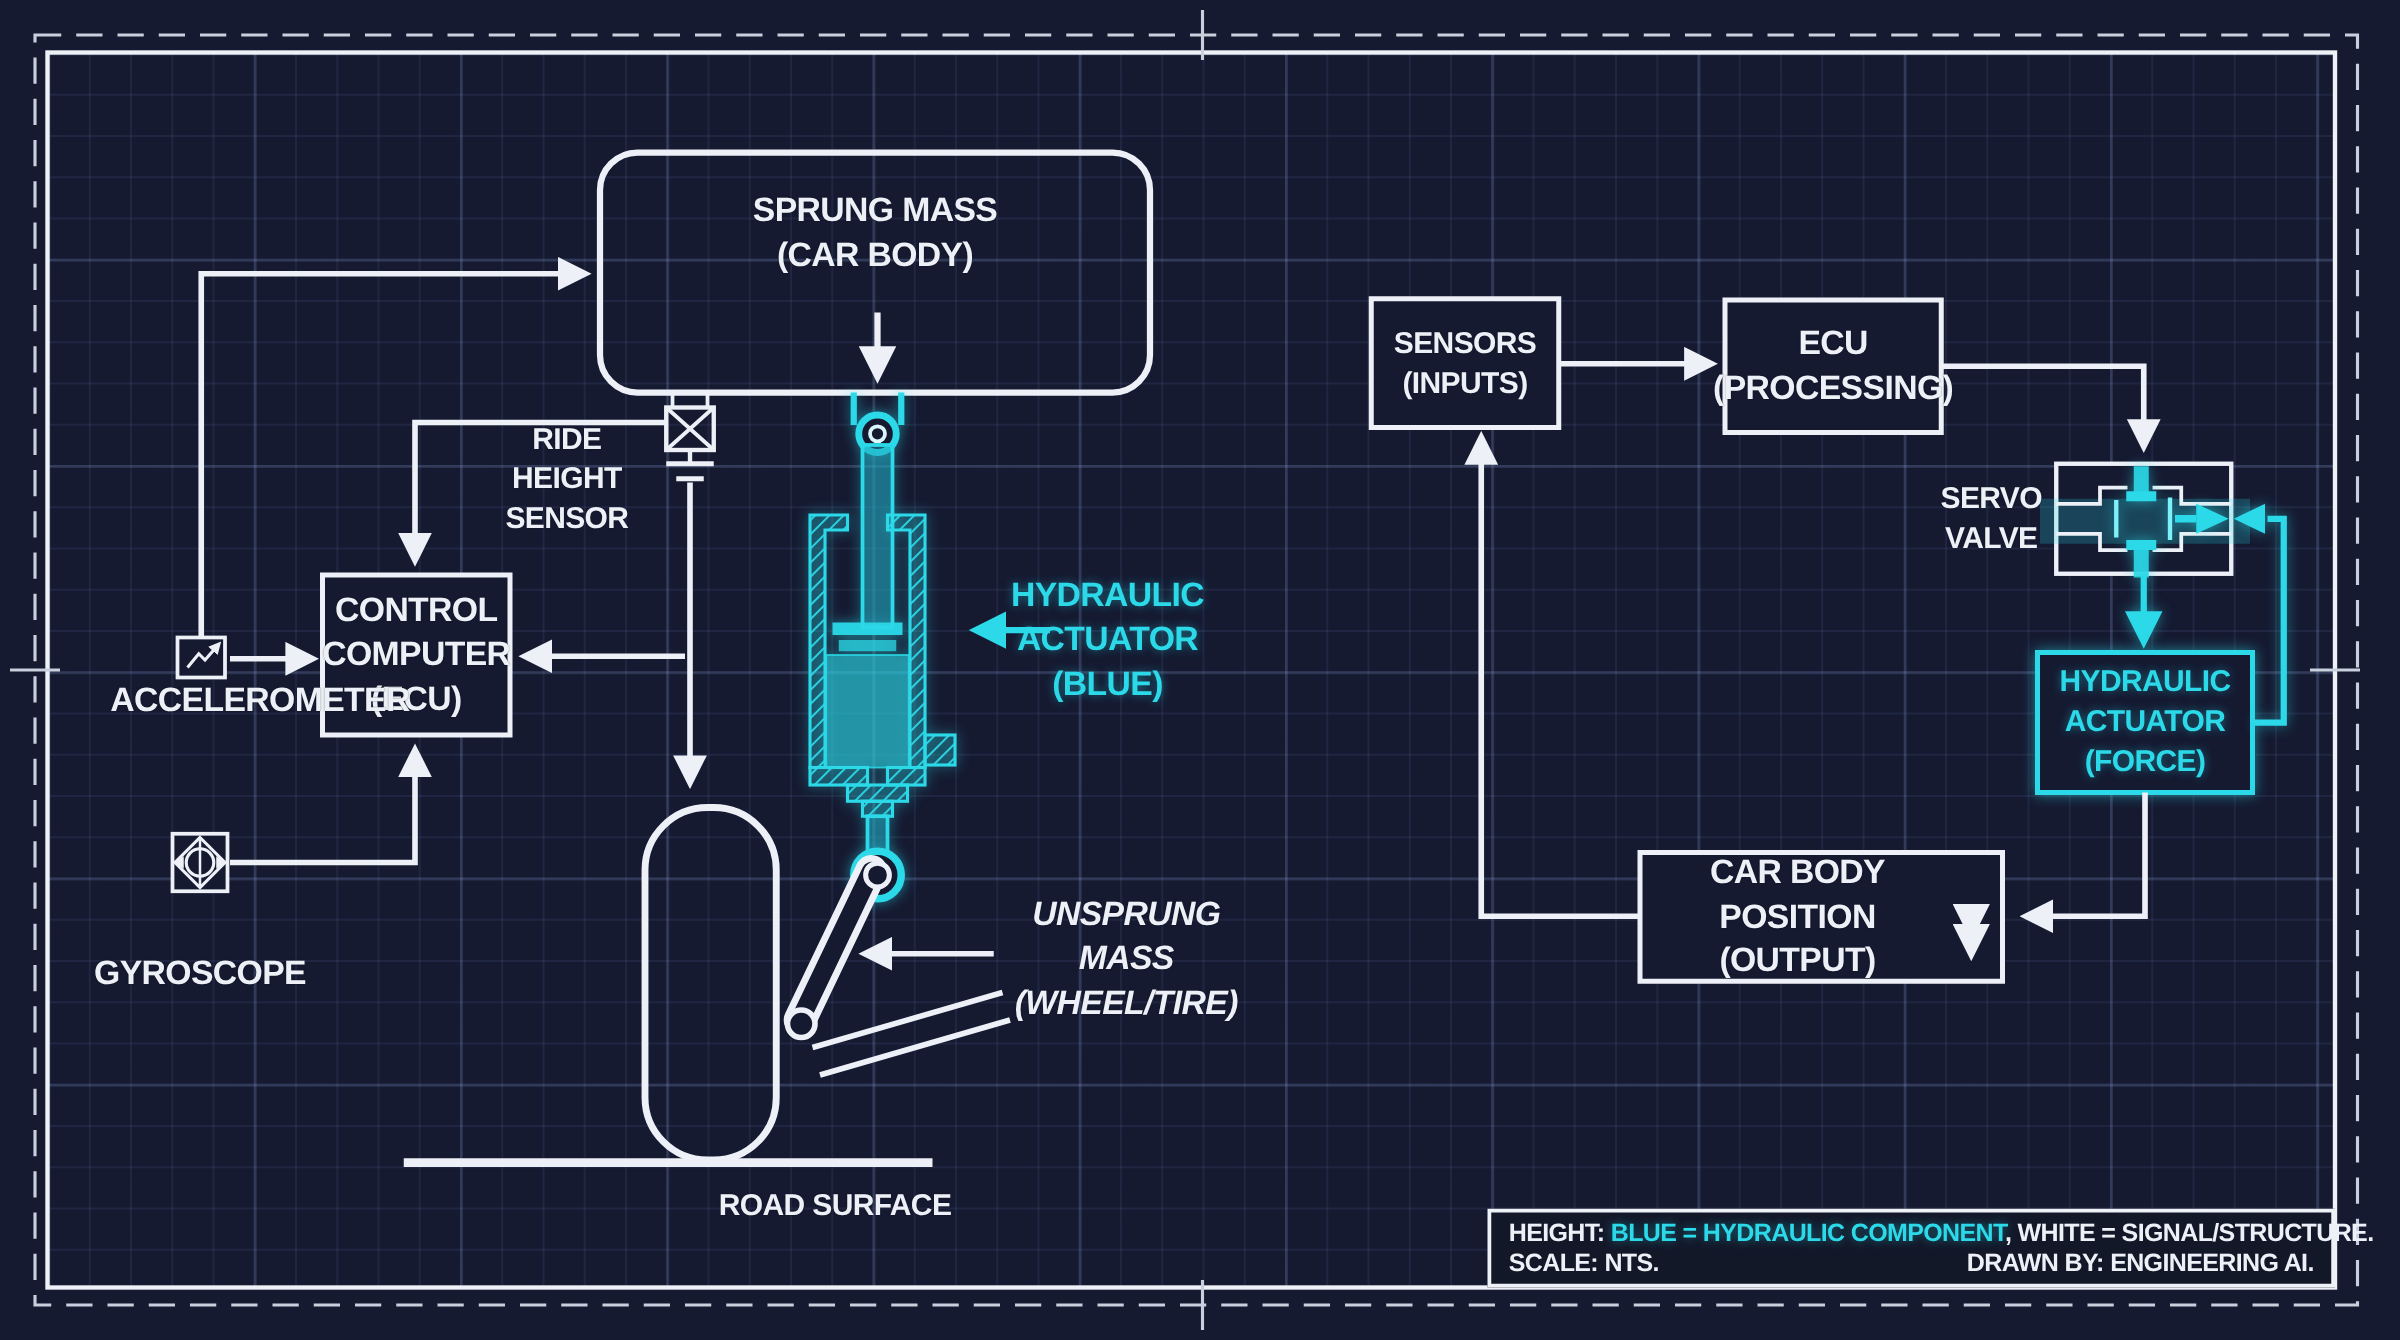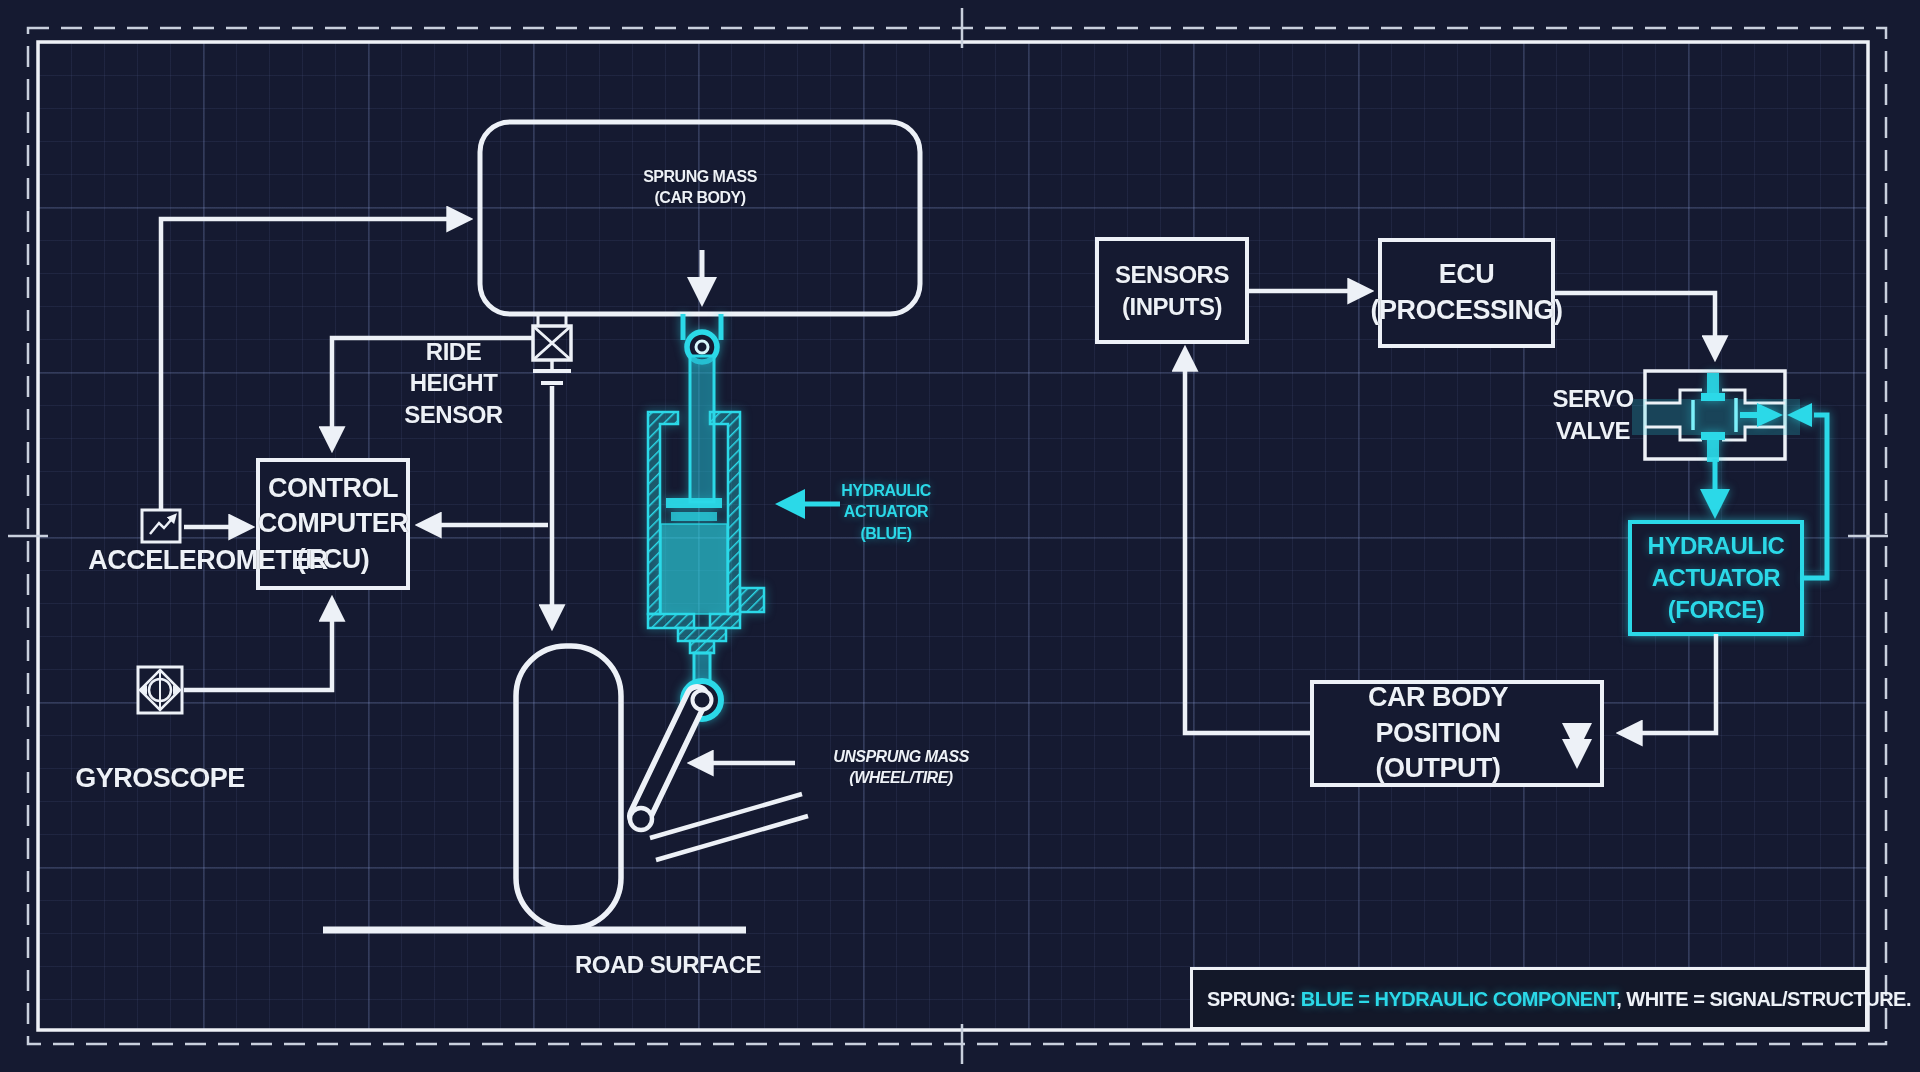--- a/index.html
+++ b/index.html
@@ -21,21 +21,21 @@
   svg.art{position:absolute;left:0;top:0;}
   .lbl{
     position:absolute;display:flex;align-items:center;justify-content:center;
     text-align:center;color:#edf1f7;font-weight:700;letter-spacing:-0.5px;
     white-space:pre-line;line-height:1.32;pointer-events:none;
     text-shadow:0 0 1px rgba(0,0,0,.6);
   }
   .cyan{color:#2bd9e8;text-shadow:0 0 8px rgba(43,217,232,.45);}
   .f23{font-size:27px;}
   .f24{font-size:24px;}
-  .f25{font-size:16px;}
+  .f25{font-size:27px;}
   .f32{font-size:32px;letter-spacing:-1px;}
   .legend{
     position:absolute;left:1190px;top:967px;width:678px;height:63px;
     box-sizing:border-box;border:3px solid #eef1f6;background:#131829;
     padding:5px 14px 4px 14px;display:flex;flex-direction:column;justify-content:space-around;
     font-size:20px;font-weight:700;letter-spacing:-0.5px;color:#edf1f7;
   }
   .legend-row{display:flex;justify-content:space-between;white-space:pre;}
   .glow{filter:drop-shadow(0 0 5px rgba(43,217,232,.55));}
 </style>
@@ -254,16 +254,20 @@
 
   <div class="lbl f24 cyan" style="left:1630px;top:522px;width:172px;height:112px;">HYDRAULIC
 ACTUATOR
 (FORCE)</div>
 
   <div class="lbl f23" style="left:1318px;top:682px;width:240px;height:103px;">CAR BODY POSITION
 (OUTPUT)</div>
 
   <div class="legend">
     <div class="legend-row">
-      <span><span>SPRUNG: </span><span class="cyan">BLUE = HYDRAULIC COMPONENT</span><span>, WHITE = SIGNAL/STRUCTURE.</span></span>
+      <span><span>HEIGHT: </span><span class="cyan">BLUE = HYDRAULIC COMPONENT</span><span>, WHITE = SIGNAL/STRUCTURE.</span></span>
+    </div>
+    <div class="legend-row">
+      <span>SCALE: NTS.</span>
+      <span>DRAWN BY: ENGINEERING AI.</span>
     </div>
   </div>
 </div>
 
 </body></html>

